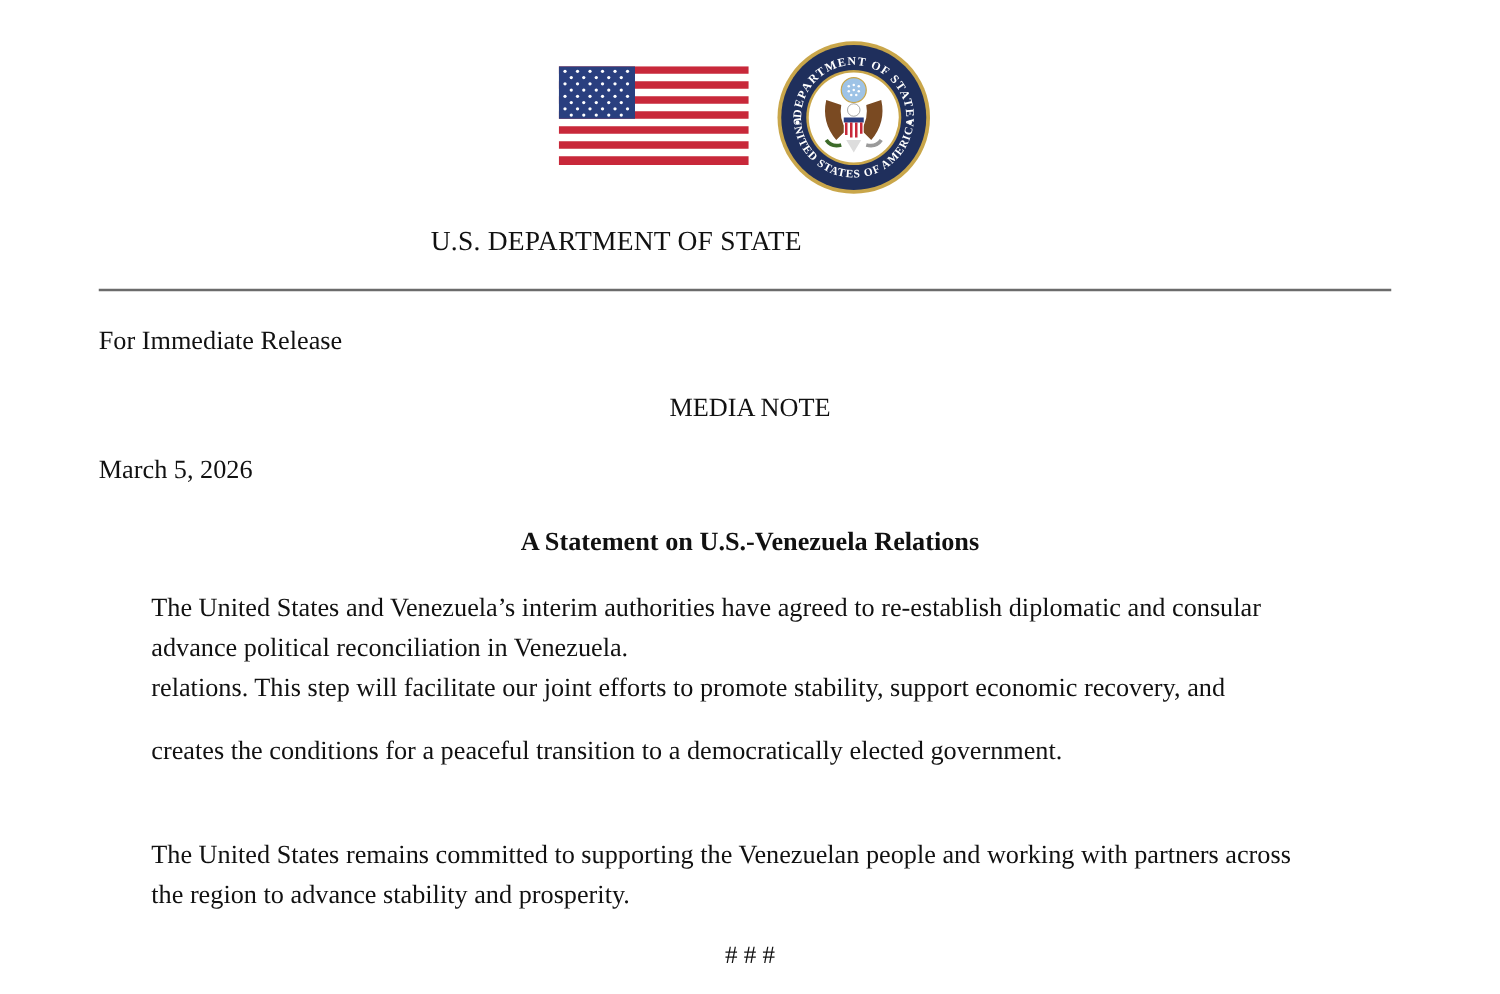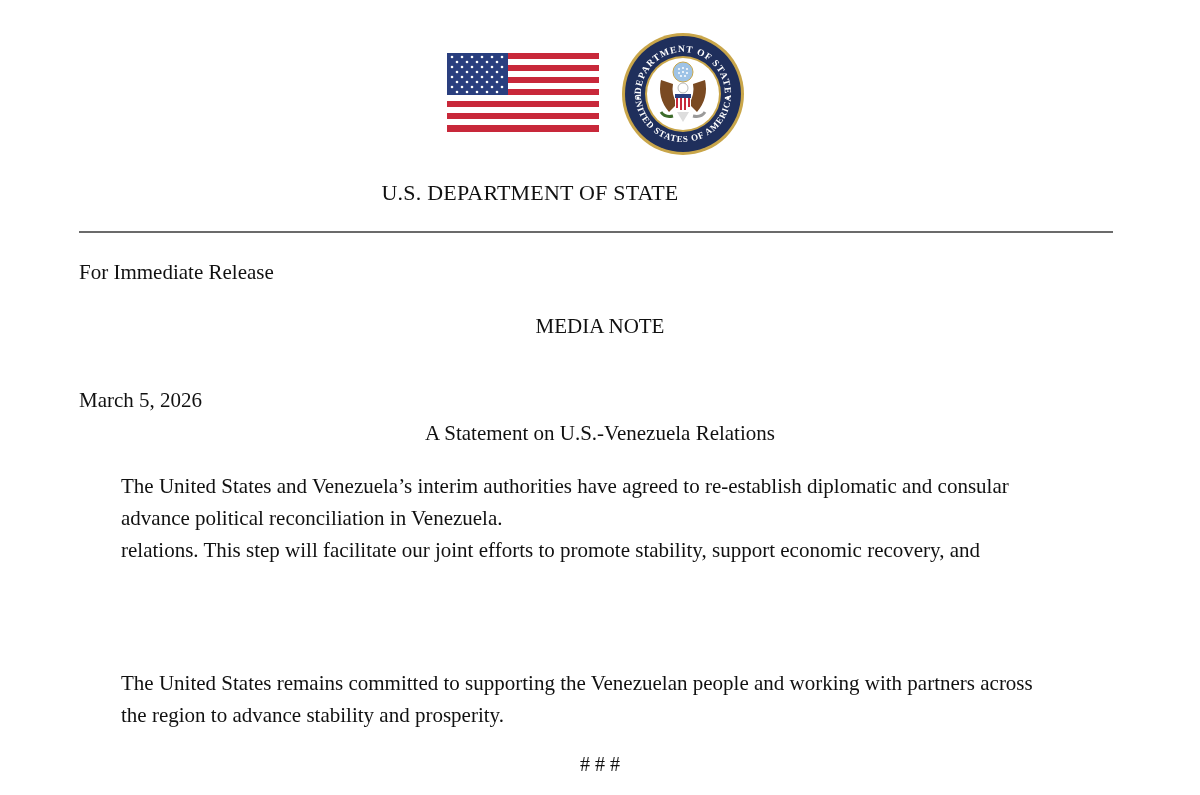--- a/index.html
+++ b/index.html
@@ -37,21 +37,20 @@
       height: 124px;
     }
     .agency {
       position: absolute;
       left: 0;
       width: 986px;
       top: 180px;
       text-align: center;
       font-size: 22px;
       letter-spacing: 0.2px;
-      margin-left: 37px;
     }
     .rule {
       position: absolute;
       left: 79px;
       top: 231px;
       width: 1034px;
       height: 2px;
       background: #6b6b6b;
       border: none;
     }
@@ -186,30 +185,31 @@
 
     <path d="M 56 80 L 62 90 L 68 80 Z" fill="#dddddd"></path>
   </svg>
 
   <div class="agency">U.S. DEPARTMENT OF STATE</div>
   <div class="rule"></div>
 </div>
 
 <div class="line left" style="top:256px;">For Immediate Release</div>
 <div class="line center" style="top:310px;">MEDIA NOTE</div>
-<div class="line left" style="top:384px;">March 5, 2026</div>
-<div class="line center" style="top:417px;">A Statement on U.S.-Venezuela Relations</div>
+<div class="line left" style="top:359px;">March 5, 2026</div>
+<div class="line center" style="top:417px;font-weight:bold;">A Statement on U.S.-Venezuela Relations</div>
 
 <div class="para" style="top:470px;">
   <span>The United States and Venezuela’s interim authorities have agreed to re-establish diplomatic and consular</span>
   <span>advance political reconciliation in Venezuela.</span>
   <span>relations. This step will facilitate our joint efforts to promote stability, support economic recovery, and</span>
 </div>
 
 <div class="para" style="top:584px;">
+  <span>creates the conditions for a peaceful transition to a democratically elected government.</span>
 </div>
 
 <div class="para" style="top:667px;">
   <span>The United States remains committed to supporting the Venezuelan people and working with partners across</span>
   <span>the region to advance stability and prosperity.</span>
 </div>
 
 <div class="line center" style="top:748px; font-size:20px;"># # #</div>
 
 </body></html>

